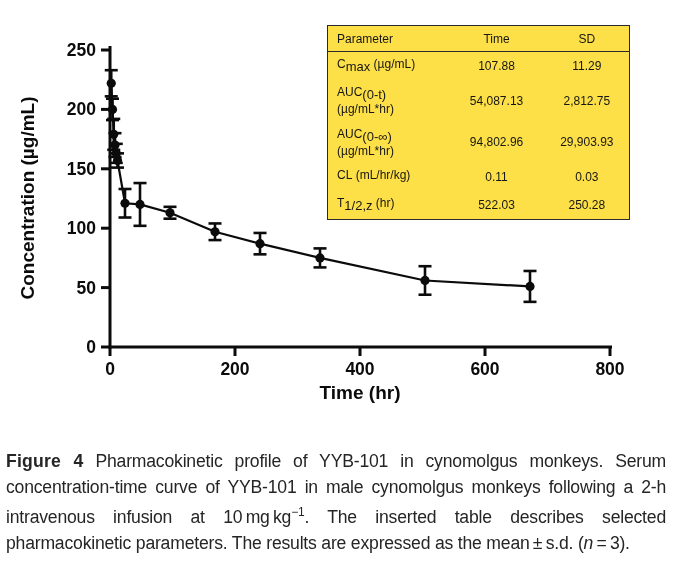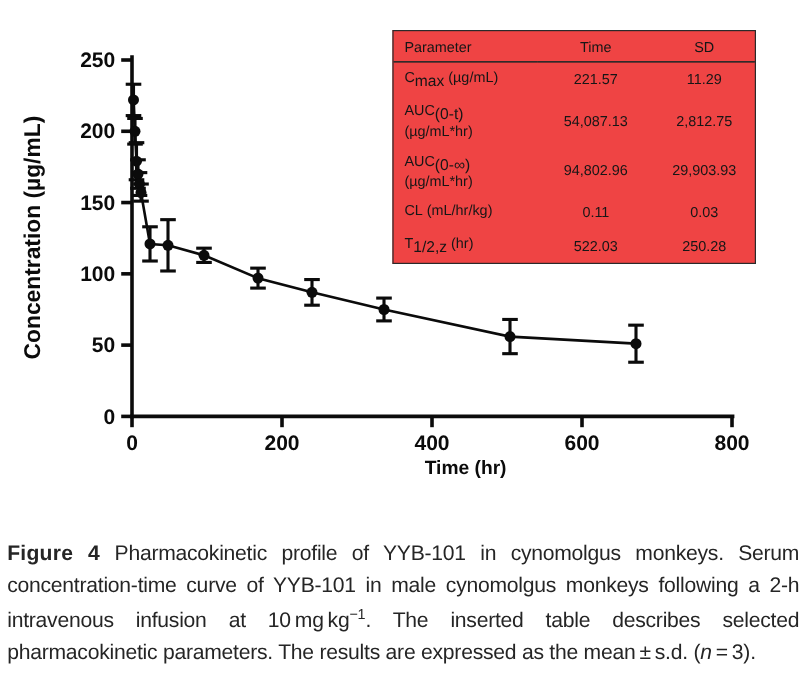--- a/index.html
+++ b/index.html
@@ -20,29 +20,28 @@
     position: absolute;
     left: 28px; top: 198px;
     transform: translate(-50%, -50%) rotate(-90deg);
     font-size: 19px; font-weight: bold; color: #0b0b0b;
     white-space: nowrap;
   }
   .xlabel {
     position: absolute;
     left: 360px; top: 382px;
     transform: translateX(-50%);
-    font-size: 16px; font-weight: bold; color: #0b0b0b;
+    font-size: 19px; font-weight: bold; color: #0b0b0b;
     white-space: nowrap;
-    margin-left: 28px;
   }
   .inset {
     position: absolute;
     left: 327px; top: 25px;
     width: 303px;
-    background: #ef4444;
+    background: #fde047;
     border: 1.5px solid #2a2a2a;
     box-sizing: border-box;
   }
   .inset table {
     width: 100%;
     border-collapse: collapse;
     font-size: 12px;
     color: #161616;
   }
   .inset thead th {
@@ -169,21 +168,21 @@
         <thead>
           <tr>
             <th>Parameter</th>
             <th>Time</th>
             <th>SD</th>
           </tr>
         </thead>
         <tbody>
           <tr>
             <td><span>C</span><sub>max</sub><span> (µg/mL)</span></td>
-            <td>221.57</td>
+            <td>107.88</td>
             <td>11.29</td>
           </tr>
           <tr>
             <td><span>AUC</span><sub>(0-t)</sub><span> (µg/mL*hr)</span></td>
             <td>54,087.13</td>
             <td>2,812.75</td>
           </tr>
           <tr>
             <td><span>AUC</span><sub>(0-∞)</sub><span> (µg/mL*hr)</span></td>
             <td>94,802.96</td>

